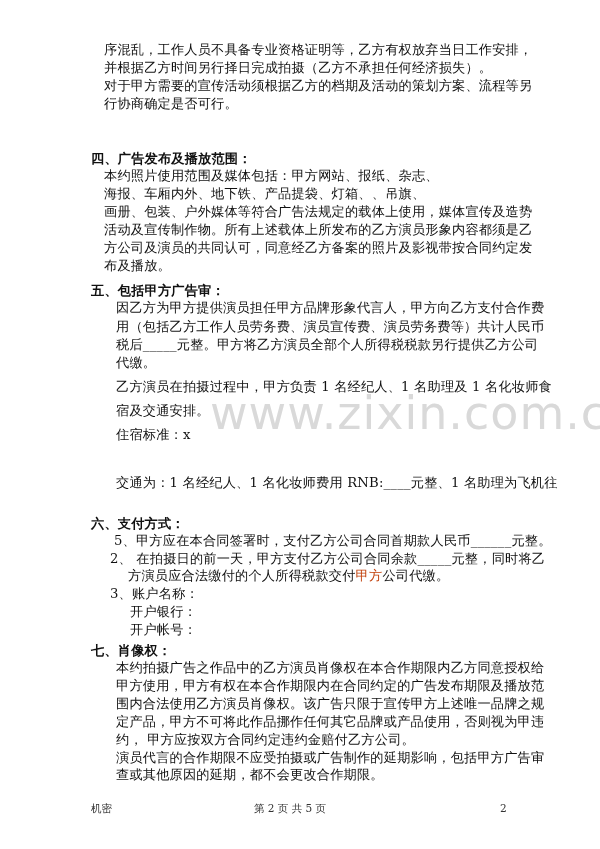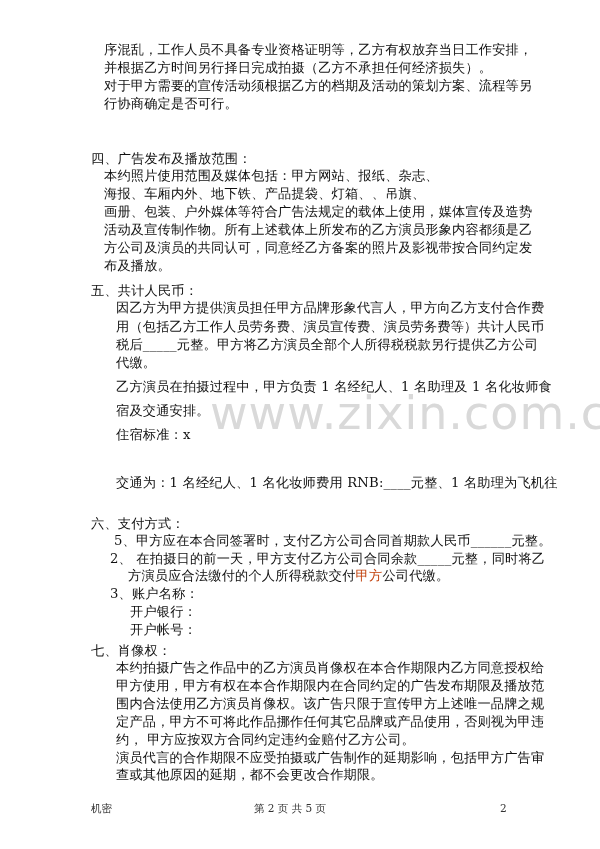--- a/index.html
+++ b/index.html
@@ -8,21 +8,21 @@
     font-family: "DejaVu Serif", "Liberation Serif", serif;
     color: #111111;
   }
   .page { position: absolute; left: 0; top: 0; width: 600px; height: 849px; }
   .line {
     position: absolute; white-space: nowrap;
     font-size: 13.2px; line-height: 17px; letter-spacing: 0.2px;
   }
   .ind { left: 104px; }
   .ind2 { left: 116px; }
-  .hd { left: 91px; }
+  .hd { left: 91px; font-weight: bold; }
   .red { color: #c2410c; }
   .watermark {
     position: absolute; left: 210px; top: 386px;
     font-family: "DejaVu Sans", "Liberation Sans", sans-serif;
     font-size: 46px; color: #d9d9d9; letter-spacing: 1px;
     white-space: nowrap; z-index: 0;
   }
   .line { z-index: 1; }
   .footer {
     position: absolute; top: 786px; font-size: 10.5px; color: #333;
@@ -43,21 +43,21 @@
   <div class="line ind" style="top:95px">行协商确定是否可行。</div>
 
   <div class="line hd" style="top:150px">四、广告发布及播放范围：</div>
   <div class="line ind" style="top:167px">本约照片使用范围及媒体包括：甲方网站、报纸、杂志、</div>
   <div class="line ind" style="top:185px">海报、车厢内外、地下铁、产品提袋、灯箱、、吊旗、</div>
   <div class="line ind" style="top:203px">画册、包装、户外媒体等符合广告法规定的载体上使用，媒体宣传及造势</div>
   <div class="line ind" style="top:221px">活动及宣传制作物。所有上述载体上所发布的乙方演员形象内容都须是乙</div>
   <div class="line ind" style="top:239px">方公司及演员的共同认可，同意经乙方备案的照片及影视带按合同约定发</div>
   <div class="line ind" style="top:257px">布及播放。</div>
 
-  <div class="line hd" style="top:282px">五、共计人民币：</div>
+  <div class="line hd" style="top:282px">五、包括甲方广告审：</div>
   <div class="line ind2" style="top:299px">因乙方为甲方提供演员担任甲方品牌形象代言人，甲方向乙方支付合作费</div>
   <div class="line ind2" style="top:318px">用（包括乙方工作人员劳务费、演员宣传费、演员劳务费等）共计人民币</div>
   <div class="line ind2" style="top:336px">税后_____元整。甲方将乙方演员全部个人所得税税款另行提供乙方公司</div>
   <div class="line ind2" style="top:354px">代缴。</div>
   <div class="line ind2" style="top:378px">乙方演员在拍摄过程中，甲方负责 1 名经纪人、1 名助理及 1 名化妆师食</div>
   <div class="line ind2" style="top:402px">宿及交通安排。</div>
   <div class="line ind2" style="top:426px">住宿标准：x</div>
   <div class="line ind2" style="top:474px">交通为：1 名经纪人、1 名化妆师费用 RNB:____元整、1 名助理为飞机往</div>
 
   <div class="line hd" style="top:515px">六、支付方式：</div>

